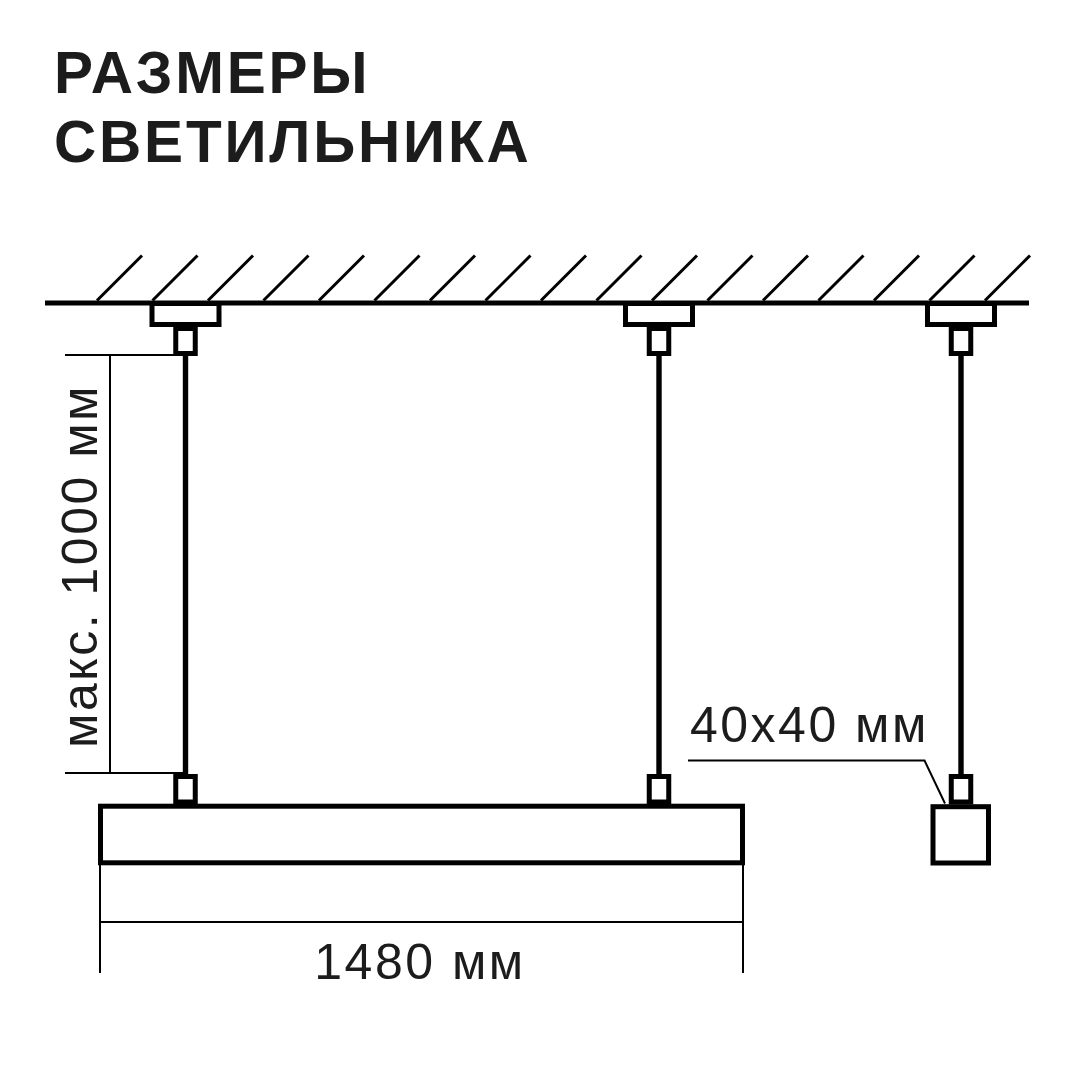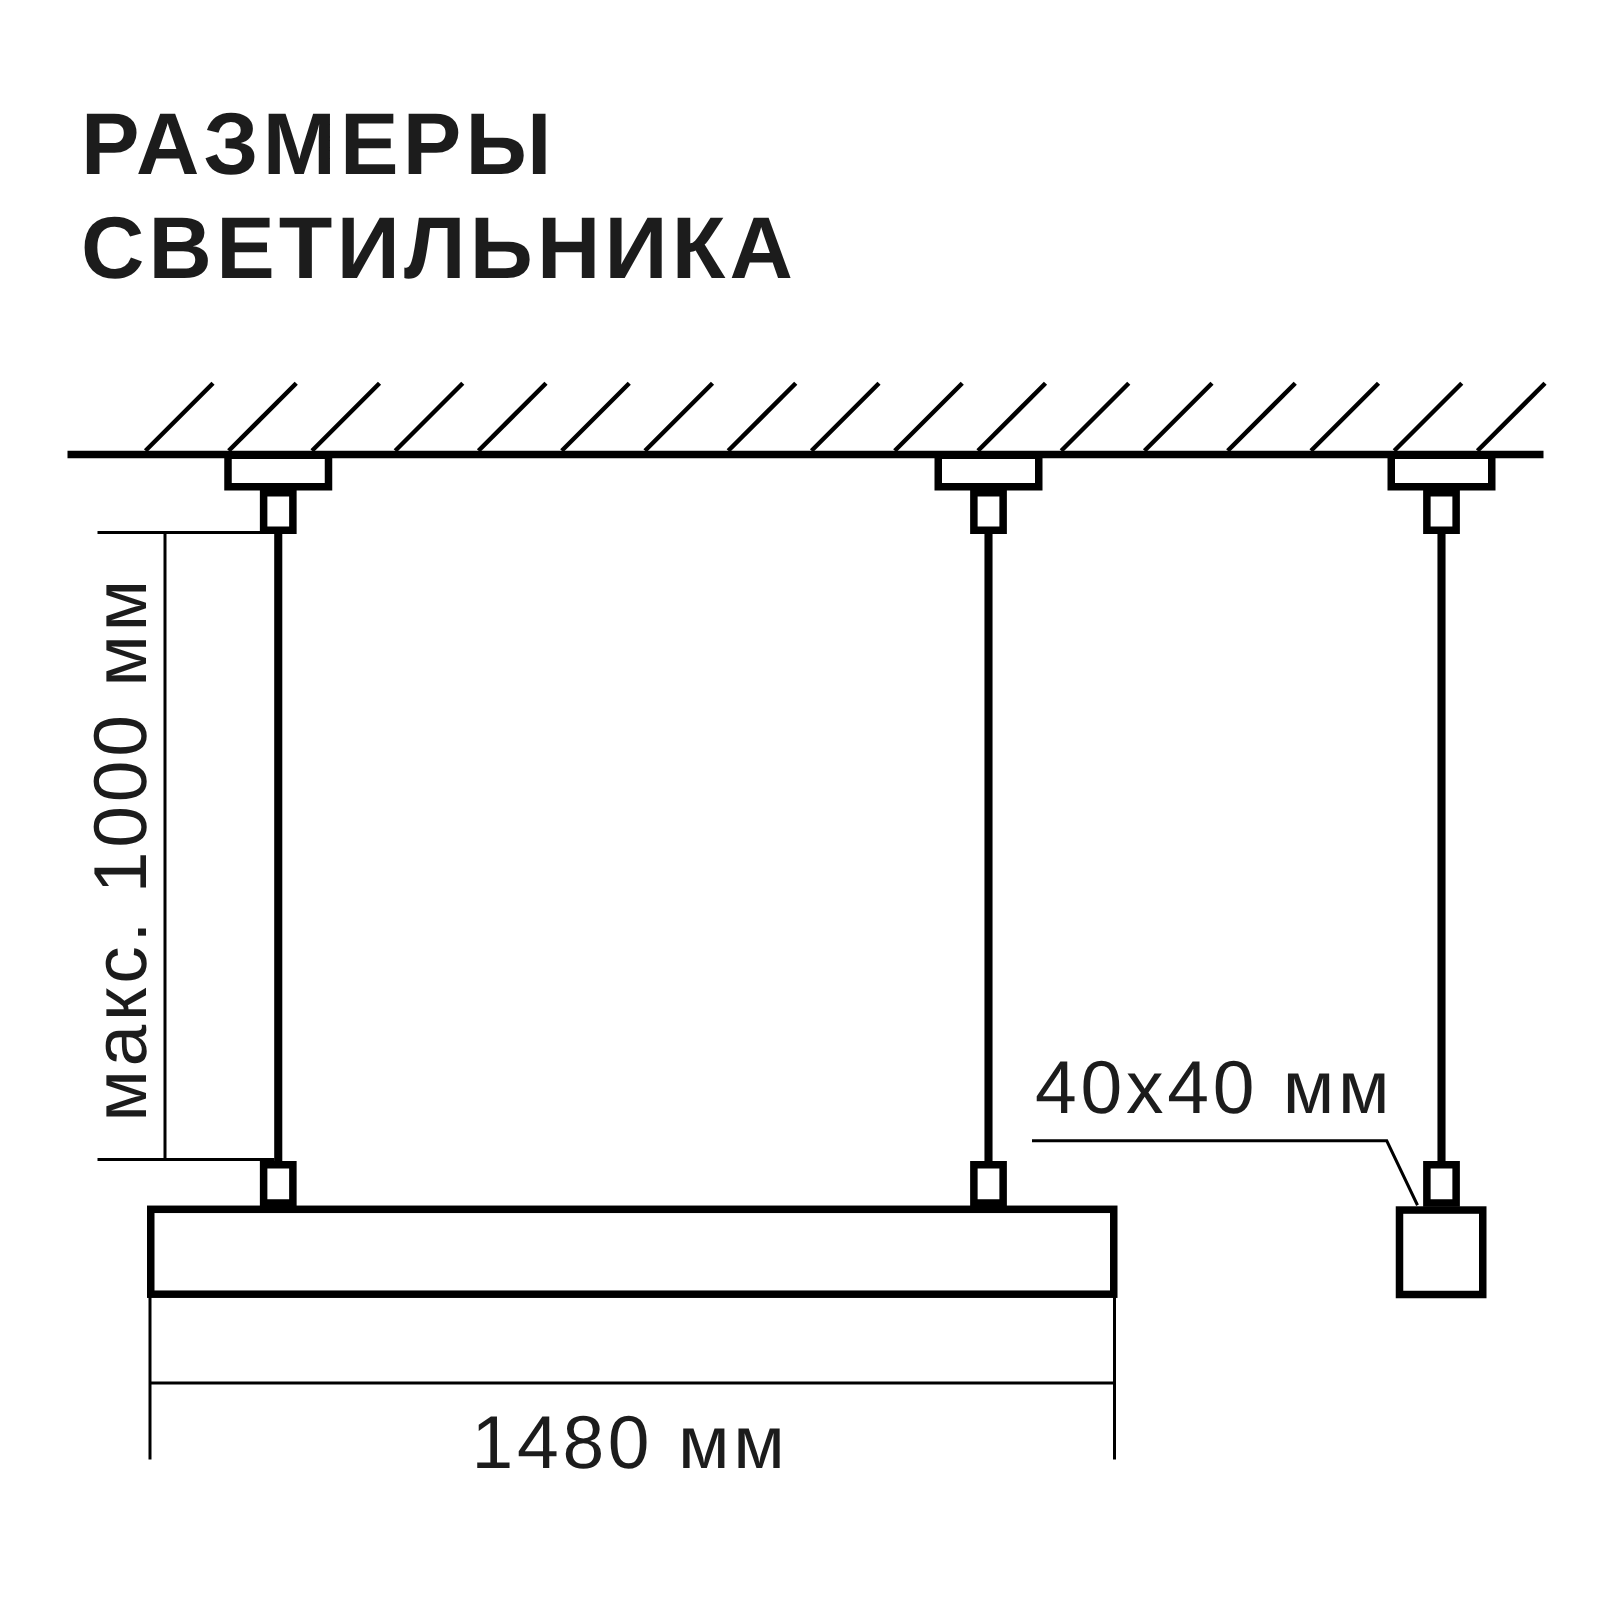--- a/index.html
+++ b/index.html
@@ -1,18 +1,18 @@
 <!DOCTYPE html>
 <html><head>
 <meta charset="utf-8">
 <style>
   html,body{margin:0;padding:0;width:1080px;height:1080px;background:#ffffff;overflow:hidden;}
   body{font-family:"Liberation Sans",sans-serif;position:relative;}
   .title{
-    position:absolute;left:54px;top:62px;
+    position:absolute;left:54px;top:38px;
     font-size:58.5px;font-weight:bold;color:#1c1c1c;
     line-height:69px;letter-spacing:2.8px;
   }
   svg{position:absolute;left:0;top:0;}
   text{fill:#1c1c1c;}
 </style>
 </head>
 <body>
 <div class="title">РАЗМЕРЫ<br>СВЕТИЛЬНИКА</div>
 <svg width="1080" height="1080" viewBox="0 0 1080 1080">

